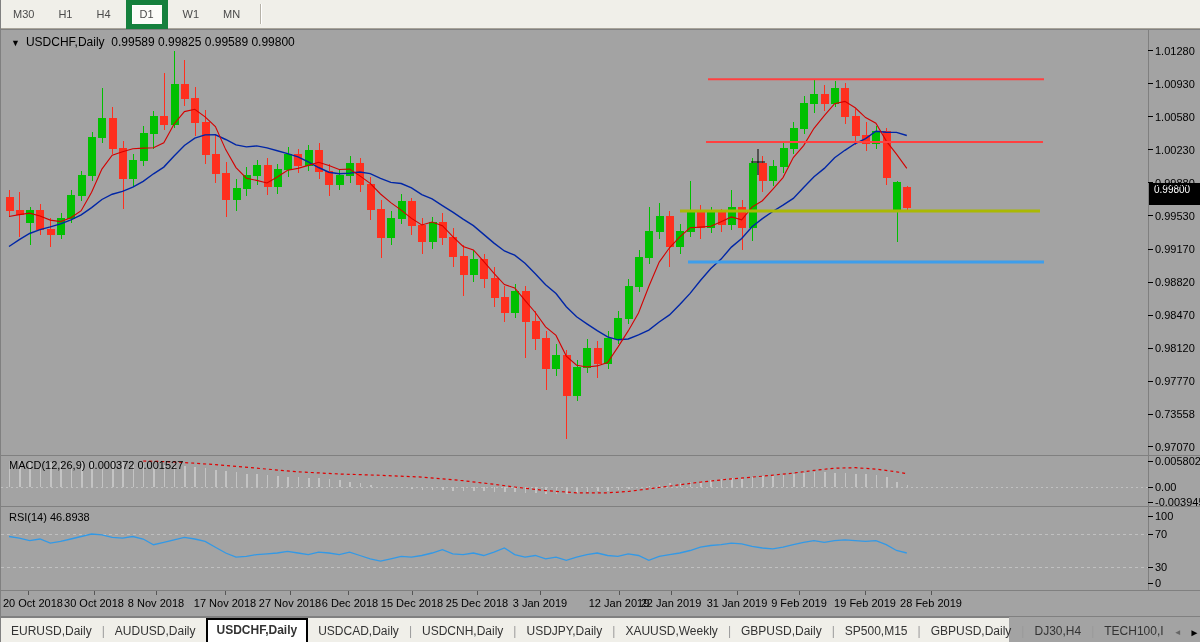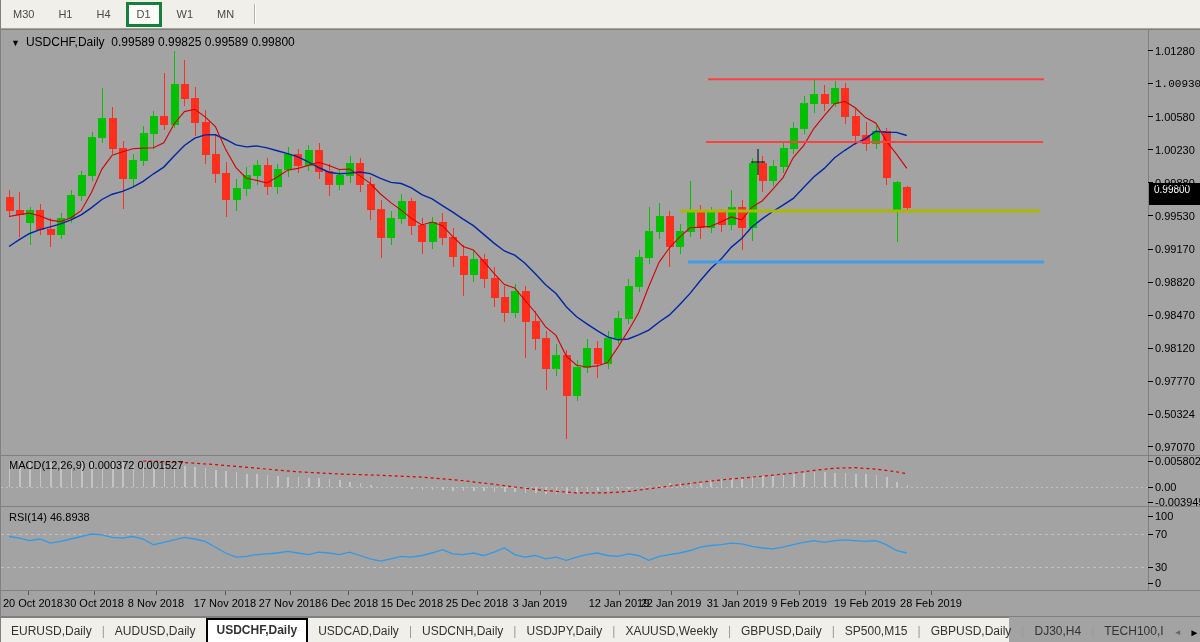--- a/index.html
+++ b/index.html
@@ -4,21 +4,21 @@
 <style>
   html,body{margin:0;padding:0;background:#d4d0c8;}
   #app{position:relative;width:1200px;height:642px;background:#a3a3a3;
        font-family:"Liberation Sans",sans-serif;overflow:hidden;
        border-left:1px solid #808080;box-sizing:border-box;}
   
   #toolbar{position:absolute;left:0;top:0;width:1200px;height:28px;background:#f0efe9;
            border-bottom:1px solid #a8a49a;display:flex;align-items:center;}
   .tf-btn{font-size:11px;color:#4a4a4a;padding:4px 8px;margin:0 3px;border:1px solid transparent;
           cursor:default;line-height:1;}
-  .tf-btn.active{background:#fbfbf8;border:3px solid #15803d;box-shadow:inset 1px 1px 0 #fff;}
+  .tf-btn.active{background:#fbfbf8;border:6px solid #15803d;box-shadow:inset 1px 1px 0 #fff;}
   .tb-sep{width:1px;height:20px;background:#b6b2a8;border-right:1px solid #fff;margin-left:8px;}
   
   .chart-title{position:absolute;left:10px;top:35px;font-size:12px;color:#000;white-space:pre;}
   .chart-title .tri{font-size:9px;margin-right:6px;}
   .ind-label{position:absolute;font-size:11px;color:#000;white-space:pre;}
   .axis-label{position:absolute;left:1154px;font-size:11px;color:#000;line-height:1;}
   .date-label{position:absolute;top:598px;font-size:11px;color:#000;line-height:1;}
   #price-tag{position:absolute;left:1148px;width:52px;height:22px;background:#000;color:#fff;
              font-size:10px;line-height:14px;padding-left:5px;box-sizing:border-box;}
   
@@ -370,31 +370,31 @@
 
   <div class="chart-title"><span class="tri">▼</span><span>USDCHF,Daily</span><span>  </span><span>0.99589 0.99825 0.99589 0.99800</span></div>
 
   <div class="ind-label" style="left:8px;top:459px;"><span>MACD(12,26,9)</span> <span>0.000372</span> <span>0.001527</span></div>
   <div class="ind-label" style="left:8px;top:511px;"><span>RSI(14)</span> <span>46.8938</span></div>
 
   <div id="price-tag" style="top: 183.193px;">0.99800</div>
 
   <div id="axis-labels">
       <div class="axis-label" style="top: 45.9765px;">1.01280</div>
-      <div class="axis-label" style="top: 78.8992px; font-family: Liberation Mono, monospace;">1.00930</div>
+      <div class="axis-label" style="top: 78.8992px;">1.00930</div>
       <div class="axis-label" style="top: 111.822px;">1.00580</div>
       <div class="axis-label" style="top: 144.745px;">1.00230</div>
       <div class="axis-label" style="top: 177.667px;">0.99880</div>
       <div class="axis-label" style="top: 210.59px;">0.99530</div>
       <div class="axis-label" style="top: 244.454px;">0.99170</div>
       <div class="axis-label" style="top: 277.376px;">0.98820</div>
       <div class="axis-label" style="top: 310.299px;">0.98470</div>
       <div class="axis-label" style="top: 343.222px;">0.98120</div>
       <div class="axis-label" style="top: 376.144px;">0.97770</div>
-      <div class="axis-label" style="top: 409.067px;">0.50324</div>
+      <div class="axis-label" style="top: 409.067px;">0.73558</div>
       <div class="axis-label" style="top: 441.99px;">0.97070</div>
       <div class="axis-label" style="top: 456px;">0.005802</div>
       <div class="axis-label" style="top: 482px;">0.00</div>
       <div class="axis-label" style="top: 497px;">-0.003945</div>
       <div class="axis-label" style="top: 511px;">100</div>
       <div class="axis-label" style="top: 529px;">70</div>
       <div class="axis-label" style="top: 562px;">30</div>
       <div class="axis-label" style="top: 578px;">0</div>
     </div>
   <div id="date-labels">

